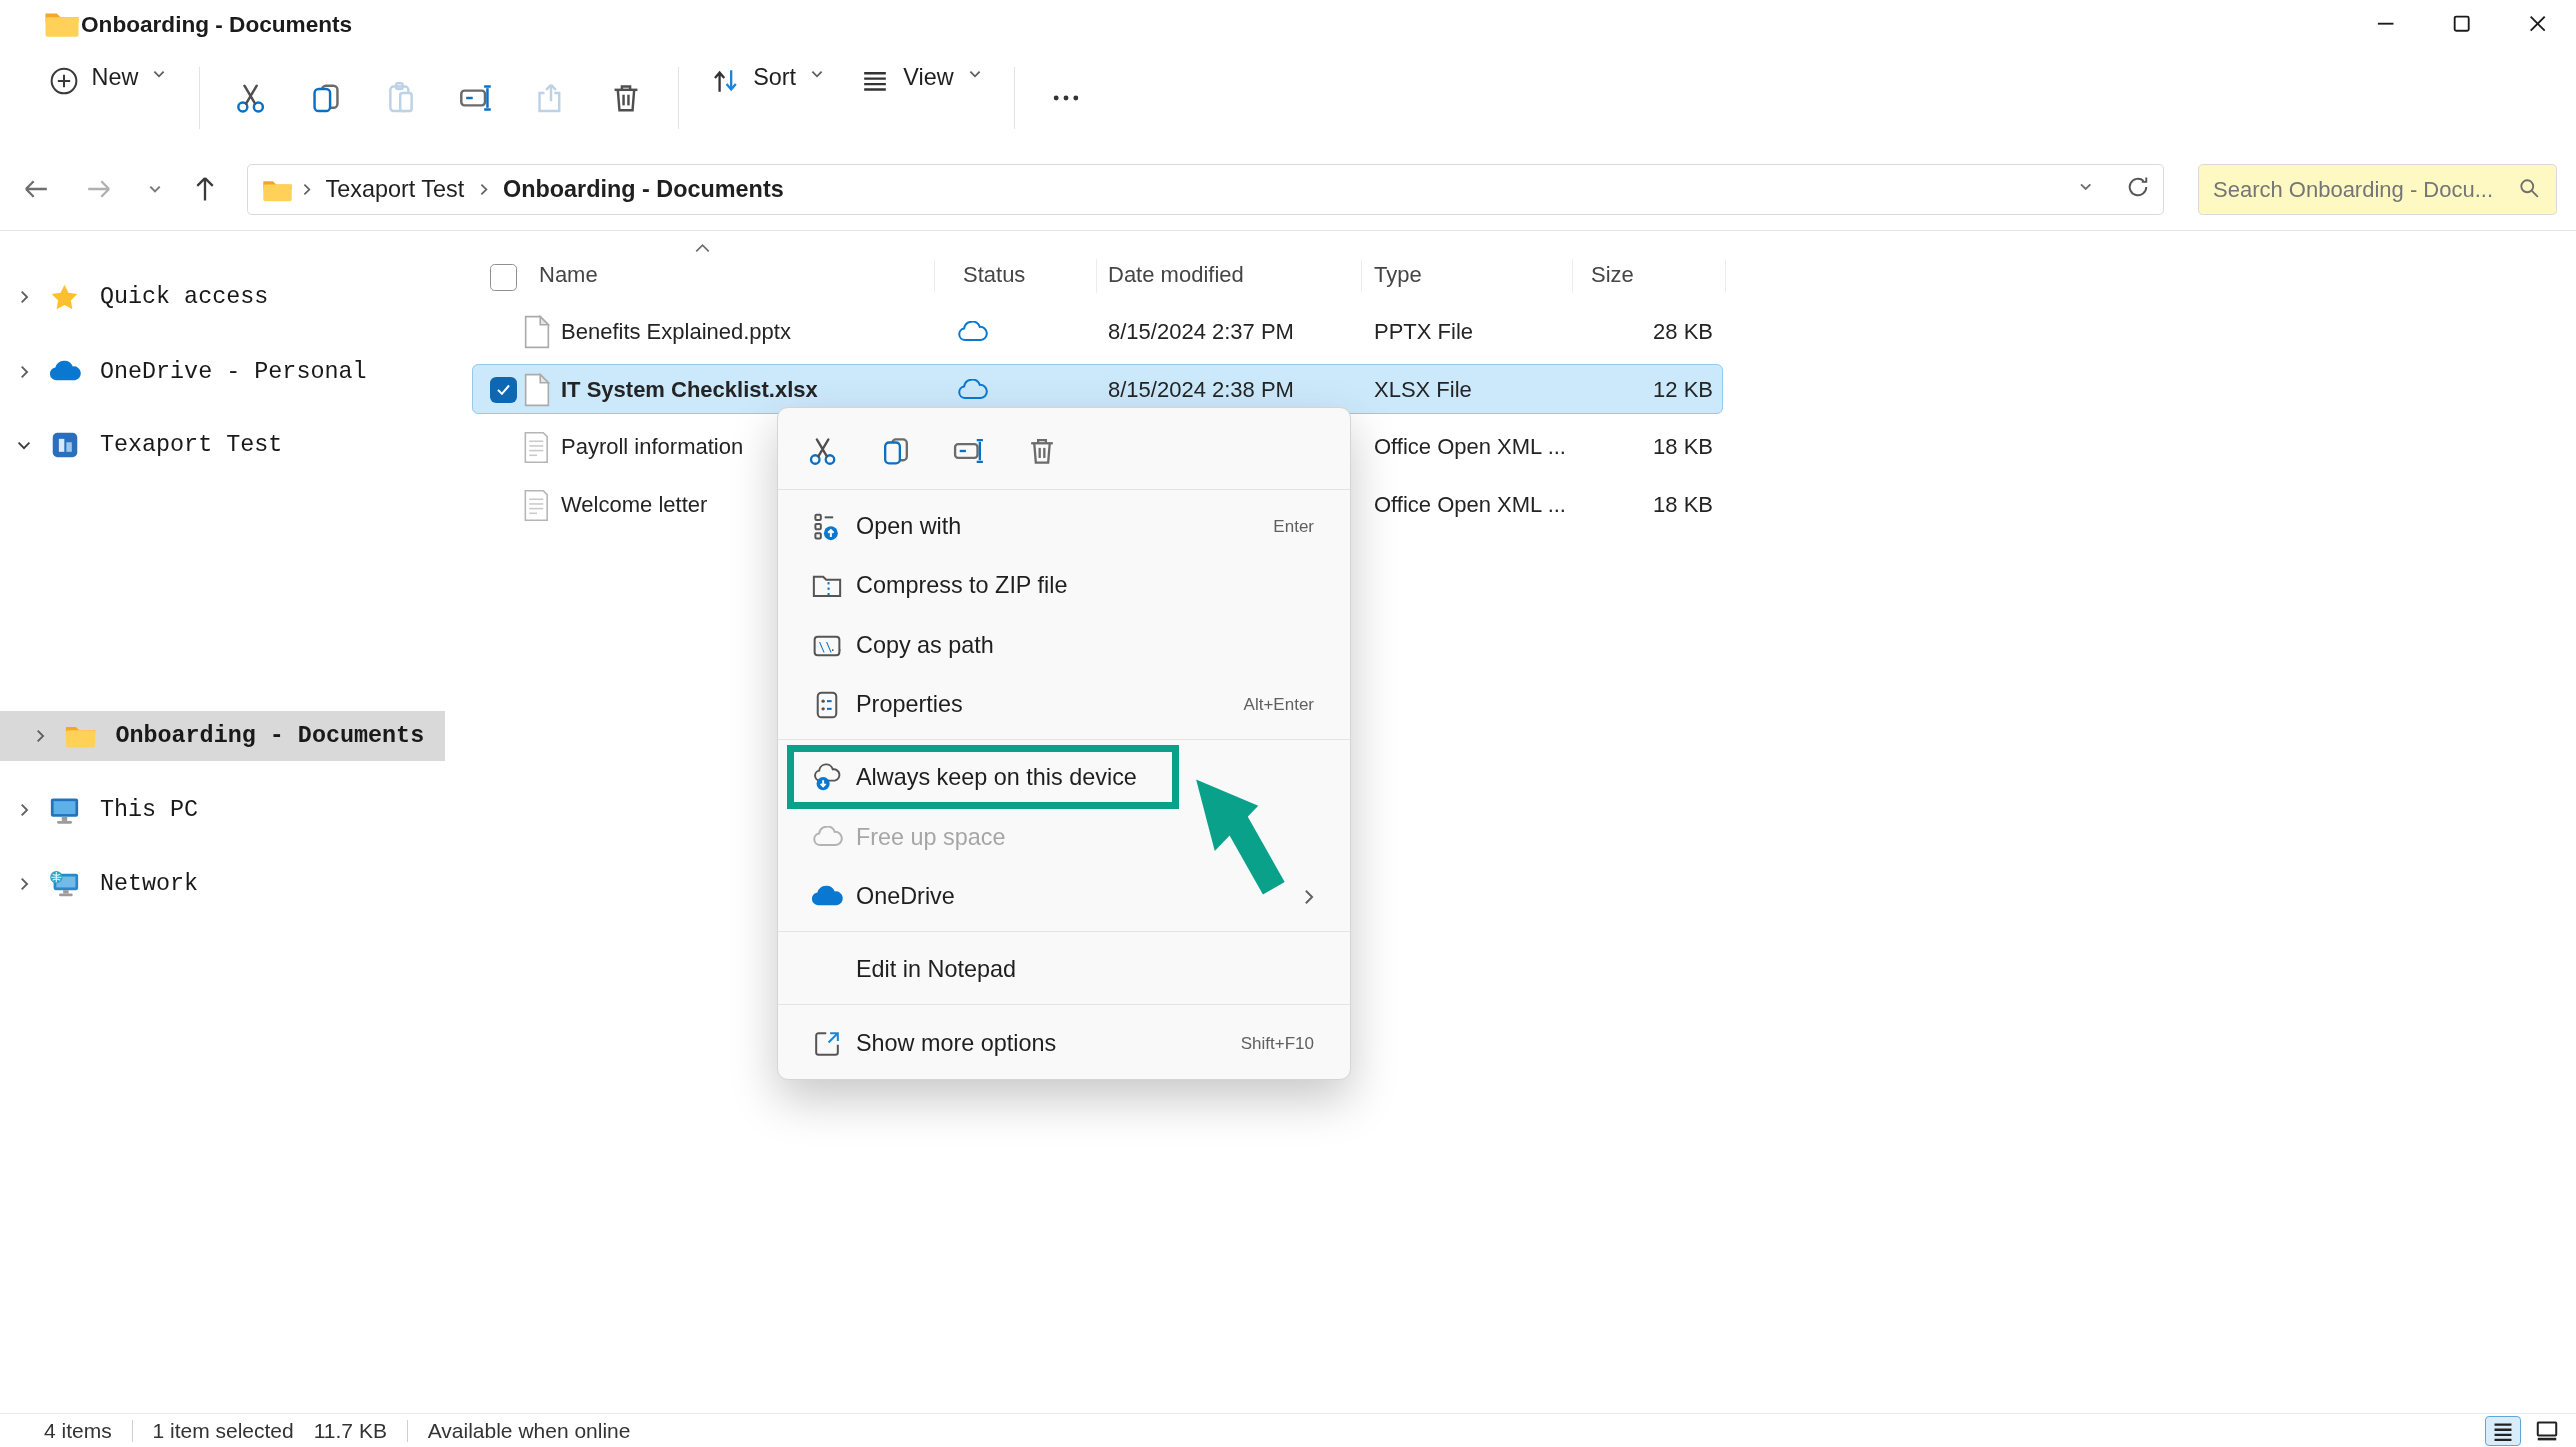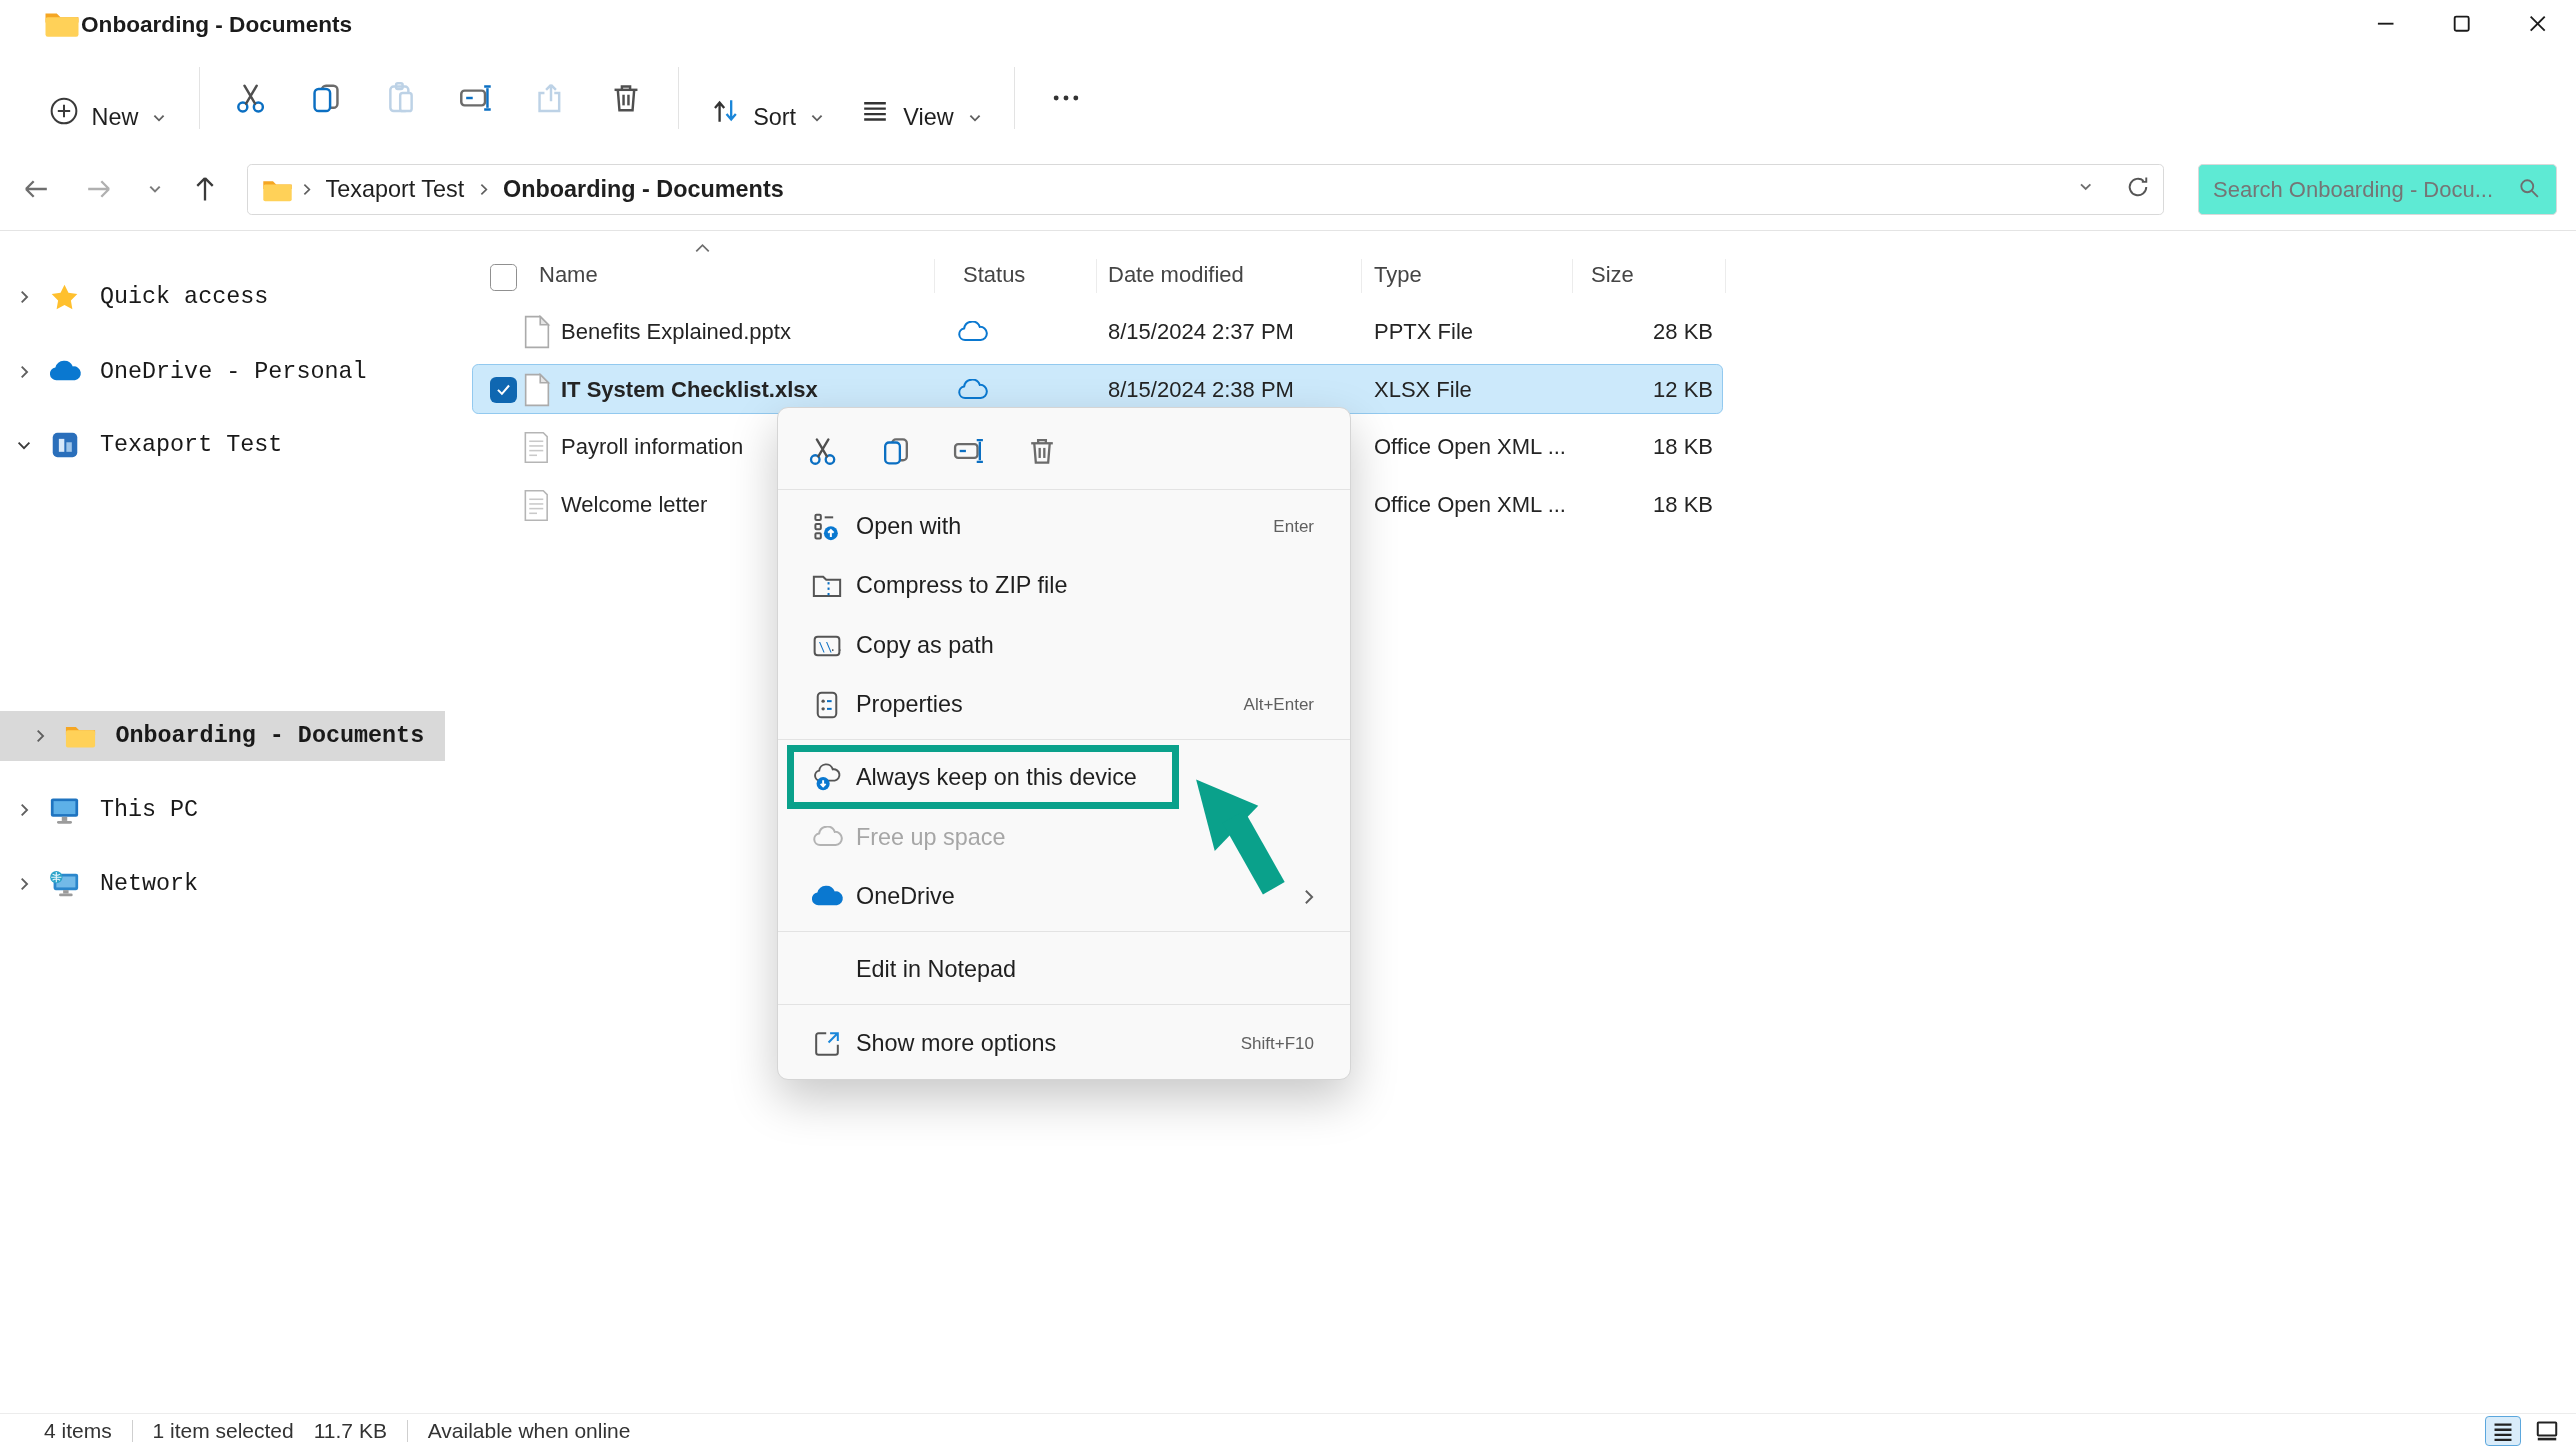--- a/index.html
+++ b/index.html
@@ -10,35 +10,35 @@
   .titlebar { position:absolute; left:0; top:0; width:2576px; height:48px; background:#fff; }
   .titlebar .app-title { position:absolute; left:81px; top:11.7px; font-size:22.6px; font-weight:bold; color:#1b1b1b; }
   .titlebar .folder-ico { position:absolute; left:44px; top:9.4px; }
   .caption-buttons { position:absolute; right:0; top:0; height:48px; display:flex; }
   .caption-btn { width:76px; height:48px; display:flex; align-items:center; justify-content:center; }
 
   
   .commandbar { position:absolute; left:0; top:48px; width:2576px; height:99px; background:#fff;
                 display:flex; align-items:center; }
   .commandbar .sep { width:0.8px; height:62px; background:#e3e3e3; margin:0 14px; }
-  .cmd-btn { display:flex; align-items:flex-end; gap:11px; padding:0 15.6px; height:67px; border-radius:6.2px; }
+  .cmd-btn { display:flex; align-items:flex-start; gap:11px; padding:0 15.6px; height:67px; border-radius:6.2px; }
   .cmd-icon-btn { width:75px; height:67px; display:flex; align-items:center; justify-content:center; }
   .cmd-label { font-size:23.4px; color:#1f1f1f; }
   .hairline-1 { position:absolute; left:0; top:148px; width:2576px; height:0.8px; background:#ececec; }
 
   
   .navrow { position:absolute; left:0; top:148px; width:2576px; height:83px; background:#fff; }
   .nav-ico { position:absolute; top:20px; width:41px; height:41px; display:flex; align-items:center; justify-content:center; }
   .breadcrumb-box { position:absolute; left:247px; top:16.4px; width:1917px; height:51px; background:#fff;
                     border:0.8px solid #d9d9d9; border-radius:4.7px; display:flex; align-items:center; font-size:23.4px; }
   .crumb { color:#1f1f1f; padding:0 6.2px; }
   .crumb-chev { display:flex; align-items:center; padding:0 4.7px; }
   .bc-right { position:absolute; right:11px; top:0; height:49px; display:flex; align-items:center; gap:26.5px; }
   .search-box { position:absolute; left:2198px; top:16.4px; width:359px; height:51px; border:0.8px solid #d9d9d9;
-                border-radius:4.7px; background:#5eead4; display:flex; align-items:center; padding:0 14px; }
+                border-radius:4.7px; background:#fef9c3; display:flex; align-items:center; padding:0 14px; }
   .search-box .ph { color:#757575; font-size:22px; flex:1; white-space:nowrap; overflow:hidden; }
   .hairline-2 { position:absolute; left:0; top:230px; width:2576px; height:0.8px; background:#e4e4e4; }
 
   
   .sidebar { position:absolute; left:0; top:231px; width:445px; height:1182px; background:#fff; }
   .sidebar-divider { position:absolute; left:445px; top:231px; width:0.8px; height:1182px; background:#ebebeb; }
   .side-item { position:absolute; left:0; width:445px; height:50px; display:flex; align-items:center; font-size:23.4px; color:#191919; }
   .side-item .chev { width:23.4px; display:flex; justify-content:center; margin-left:12.5px; }
   .side-item .ic { width:36px; display:flex; justify-content:center; margin-left:11px; }
   .side-item .lbl { margin-left:17px; white-space:nowrap;font-family:Liberation Mono, monospace; }

